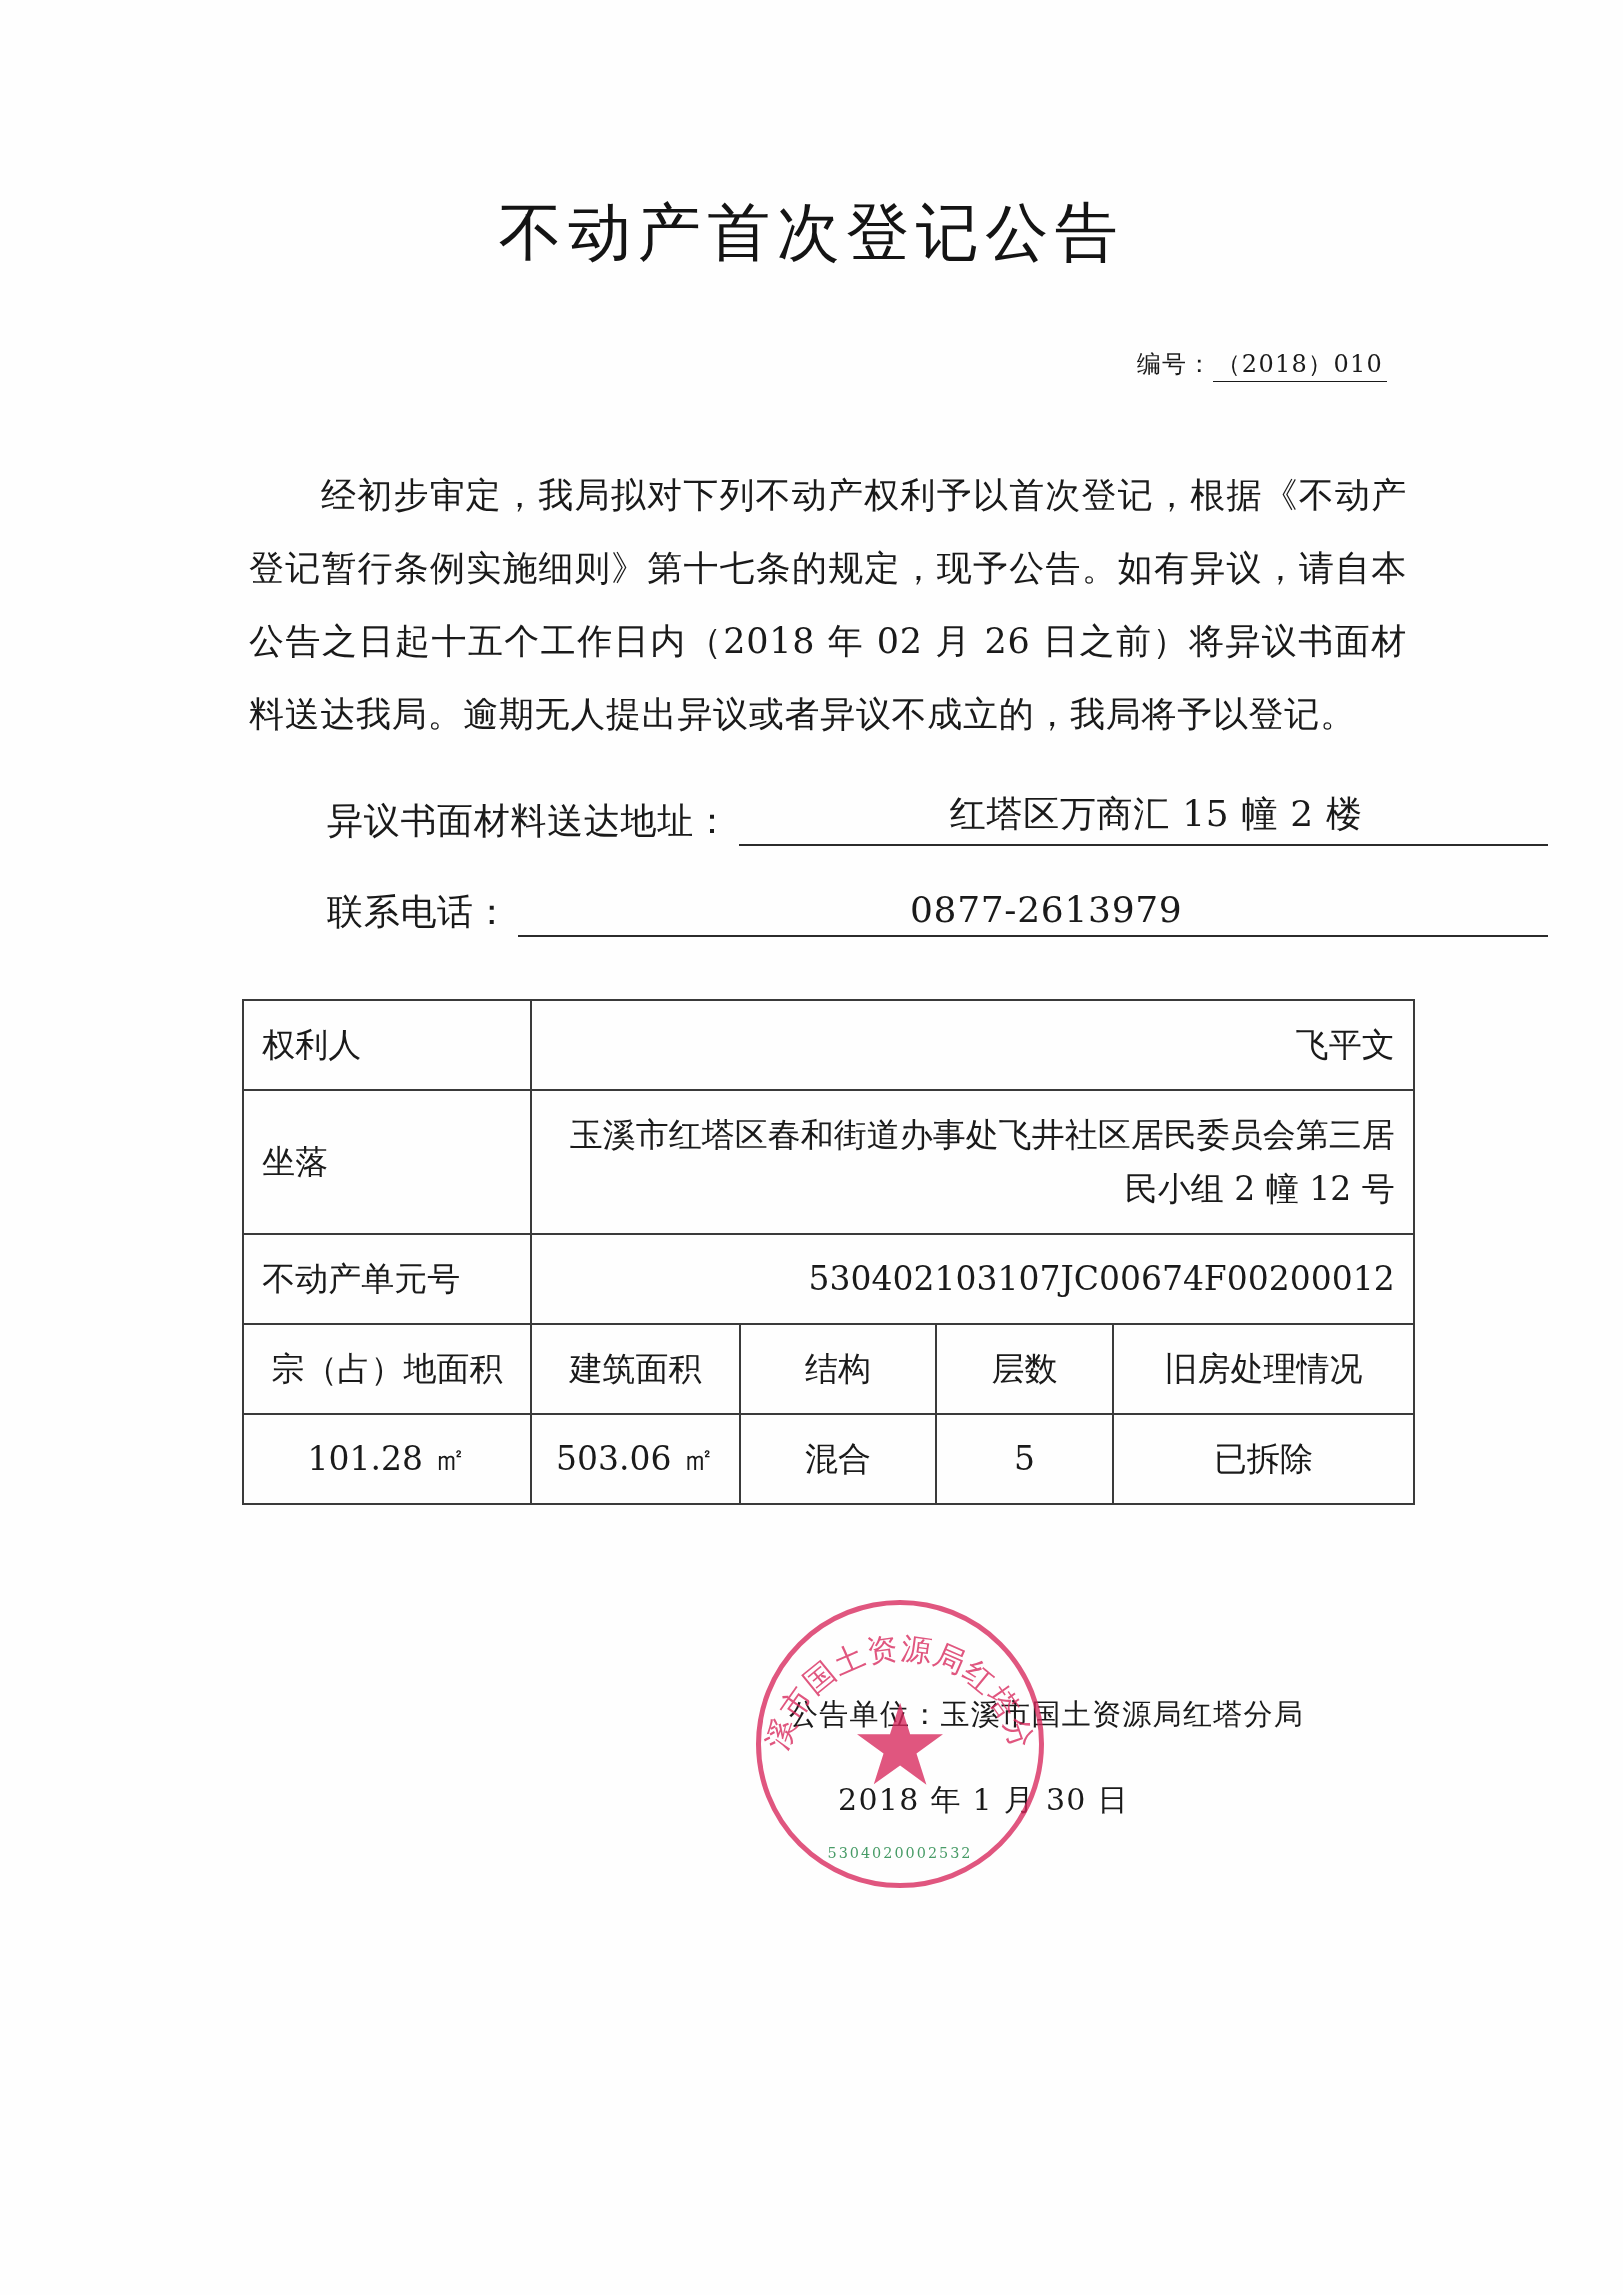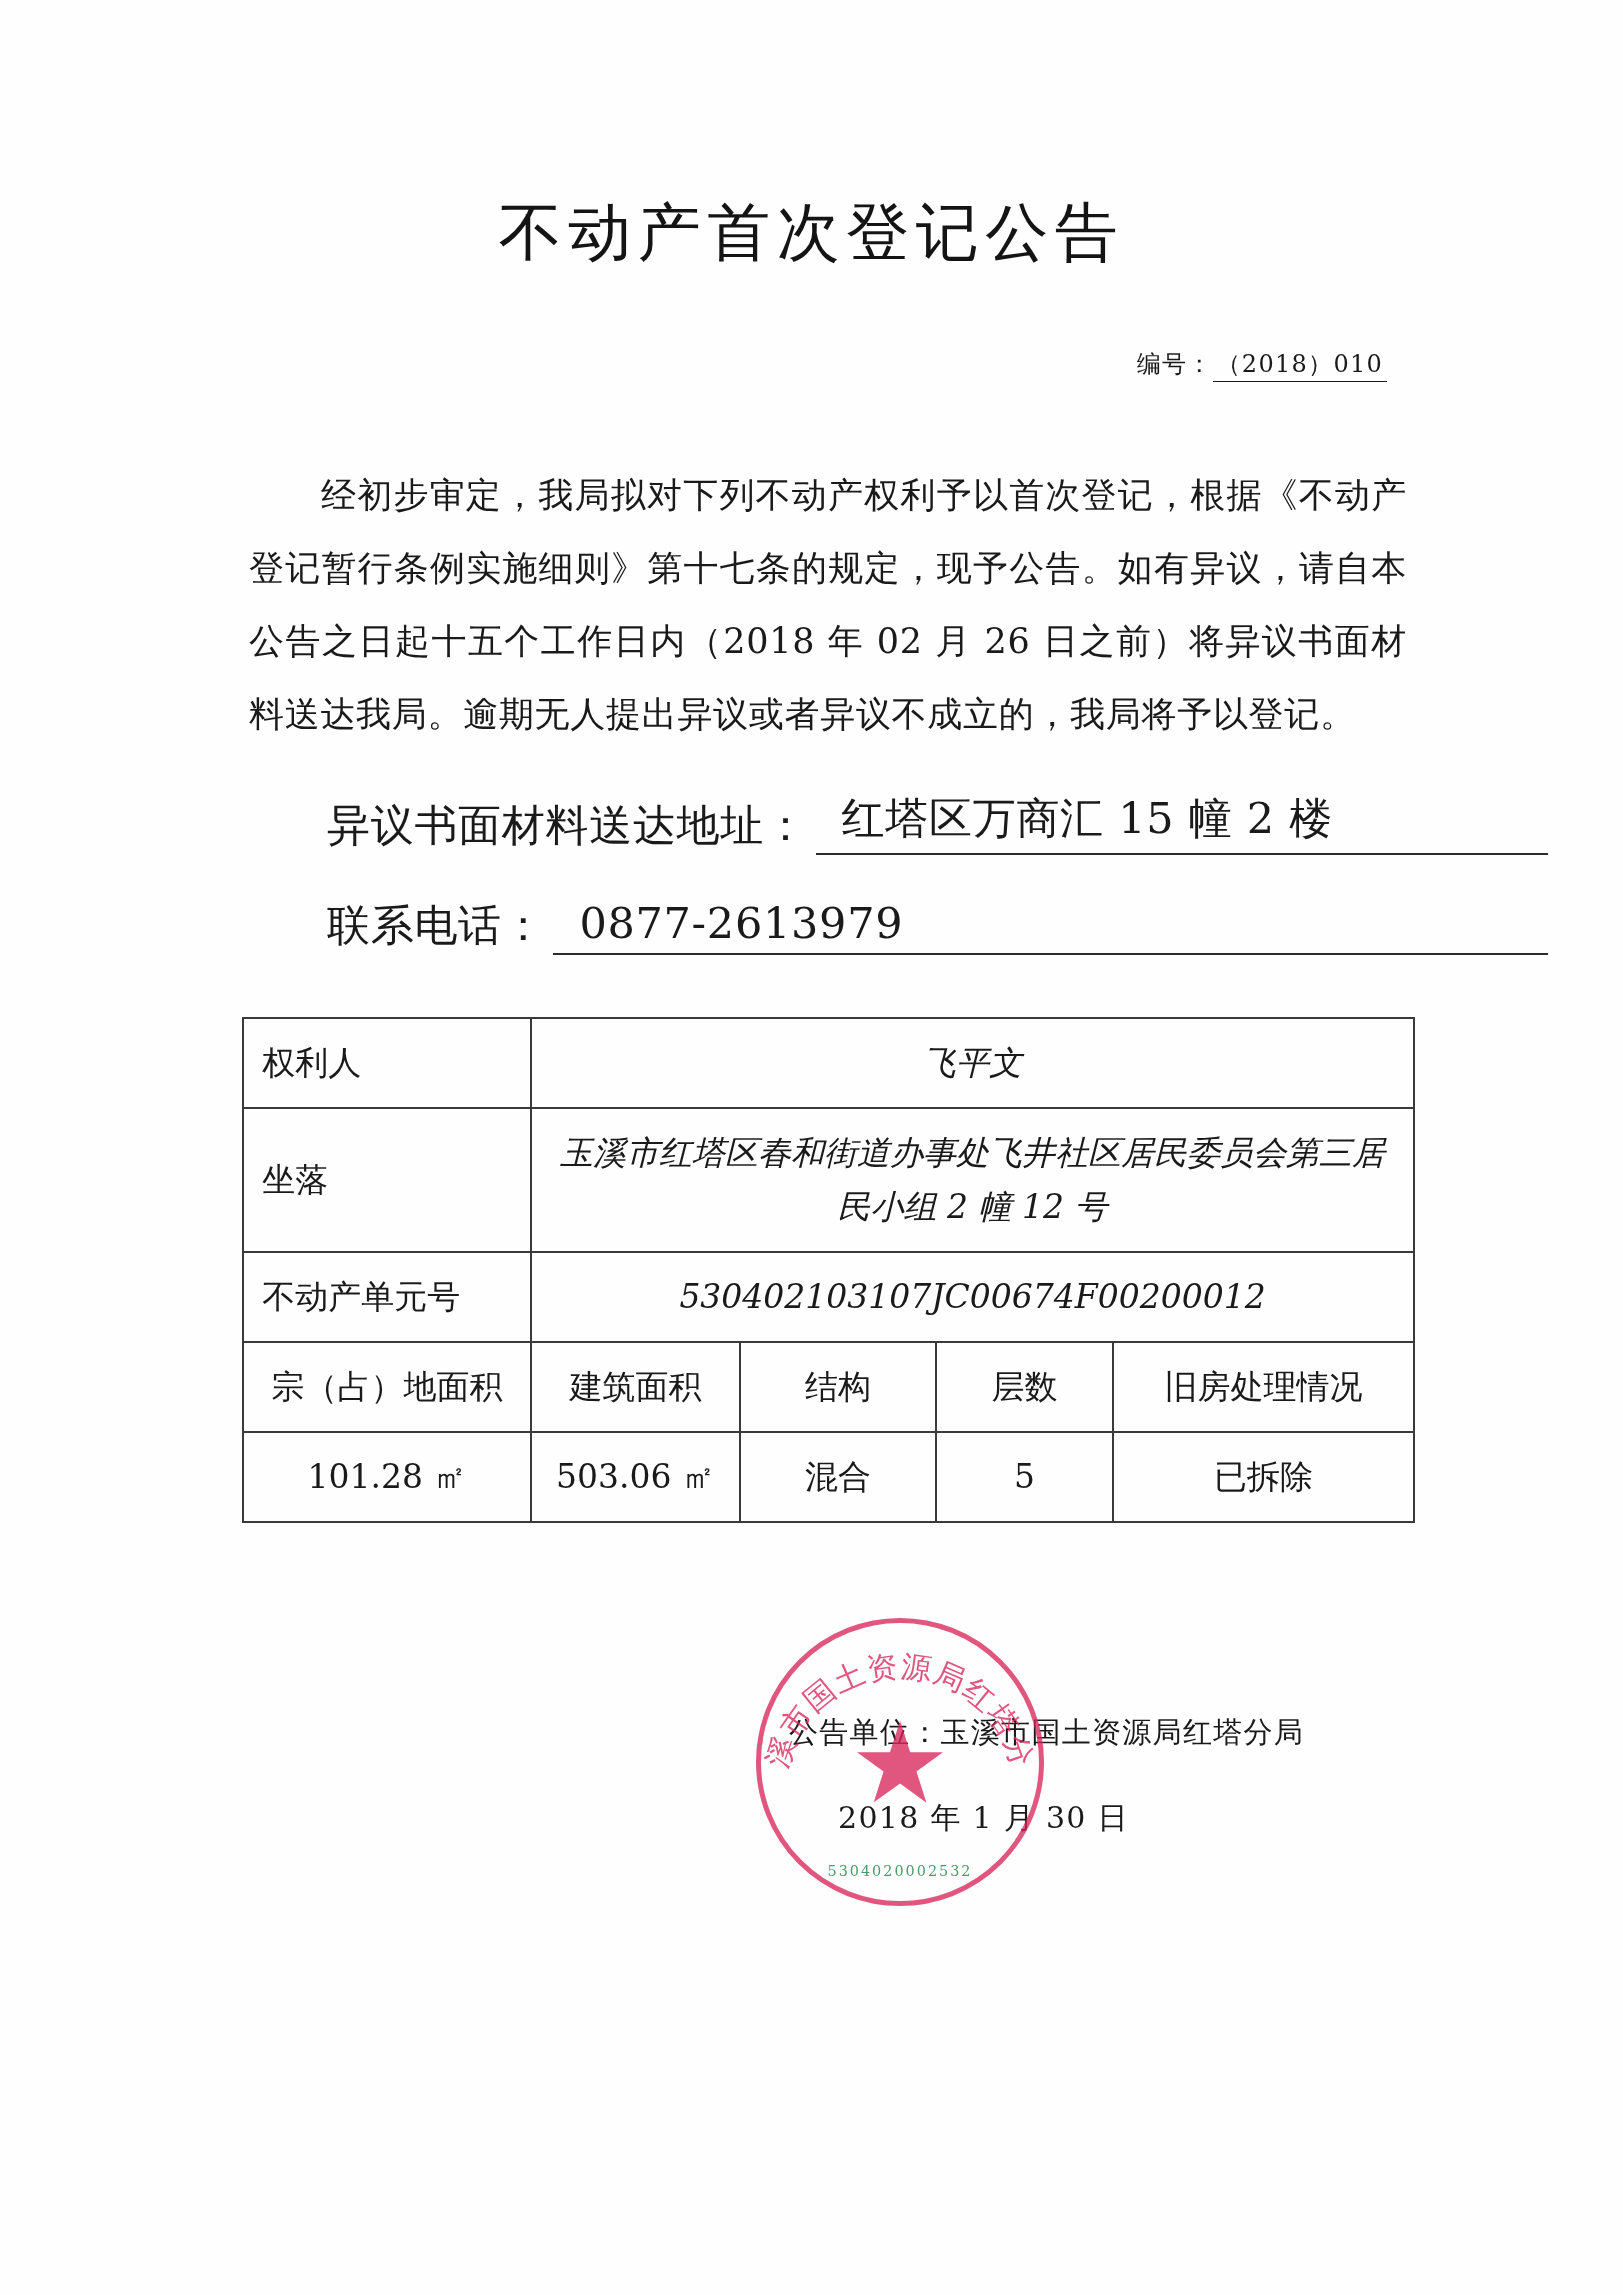--- a/index.html
+++ b/index.html
@@ -54,24 +54,25 @@
     padding-right: 216px;
     font-size: 35px;
     line-height: 73px;
     text-align: justify;
     text-indent: 72px;
     letter-spacing: 0.7px;
   }
   .field-line {
     padding-left: 327px;
     margin-top: 39px;
-    font-size: 43px;
+    font-size: 36px;
     letter-spacing: 0.7px;
     display: flex;
     align-items: flex-end;
+    text-align: center;
   }
   .field-line.second {
     margin-top: 42px;
   }
   .field-label {
     white-space: nowrap;
   }
   .field-value {
     flex: 1;
     border-bottom: 2px solid #2b2b2b;
@@ -91,22 +92,21 @@
     border: 2px solid #3a3a3a;
     padding: 17px 18.3px;
     line-height: 54px;
     vertical-align: middle;
   }
   td.label-cell {
     white-space: nowrap;
     width: 288px;
   }
   td.value-cell {
-    text-align: center;
-    font-style: italic;
+    text-align: right;
   }
   td.center {
     text-align: center;
   }
   .row-tall td {
     height: 98px;
   }
   .seal-area {
     position: relative;
     margin-top: 39px;

